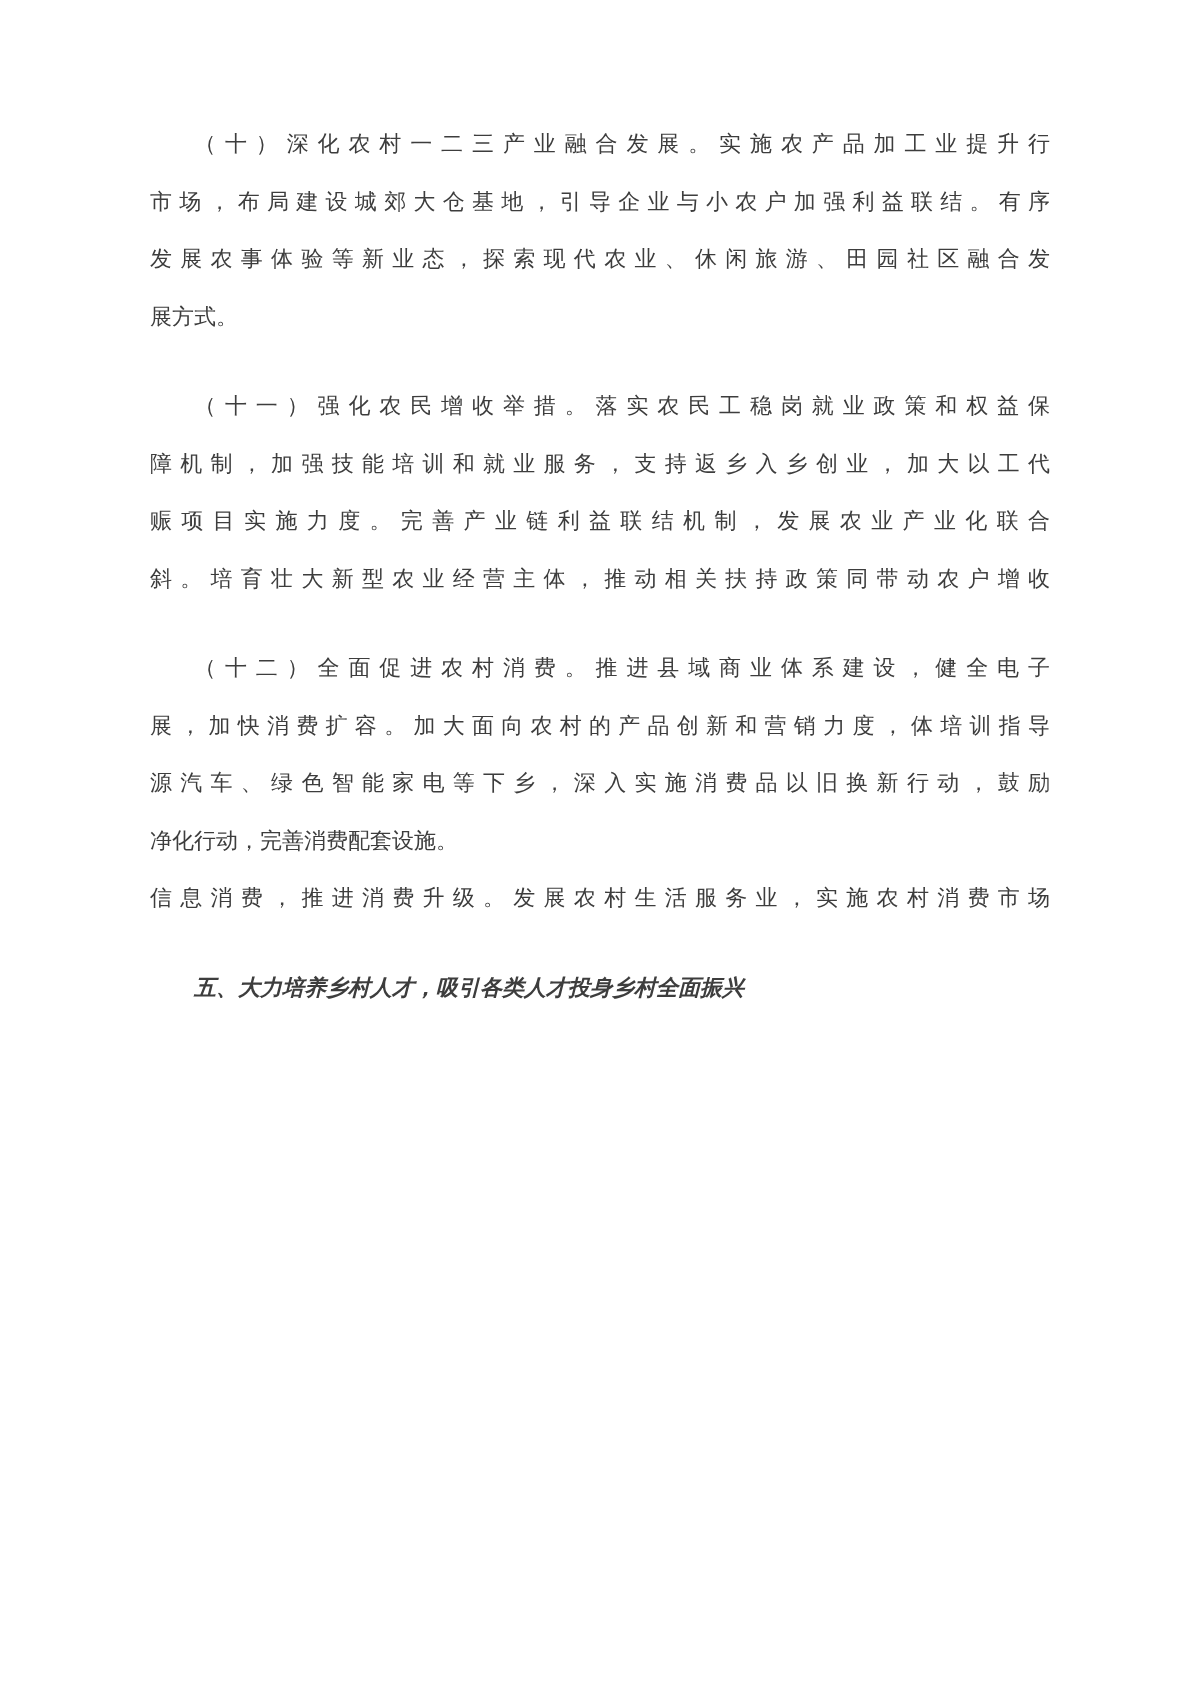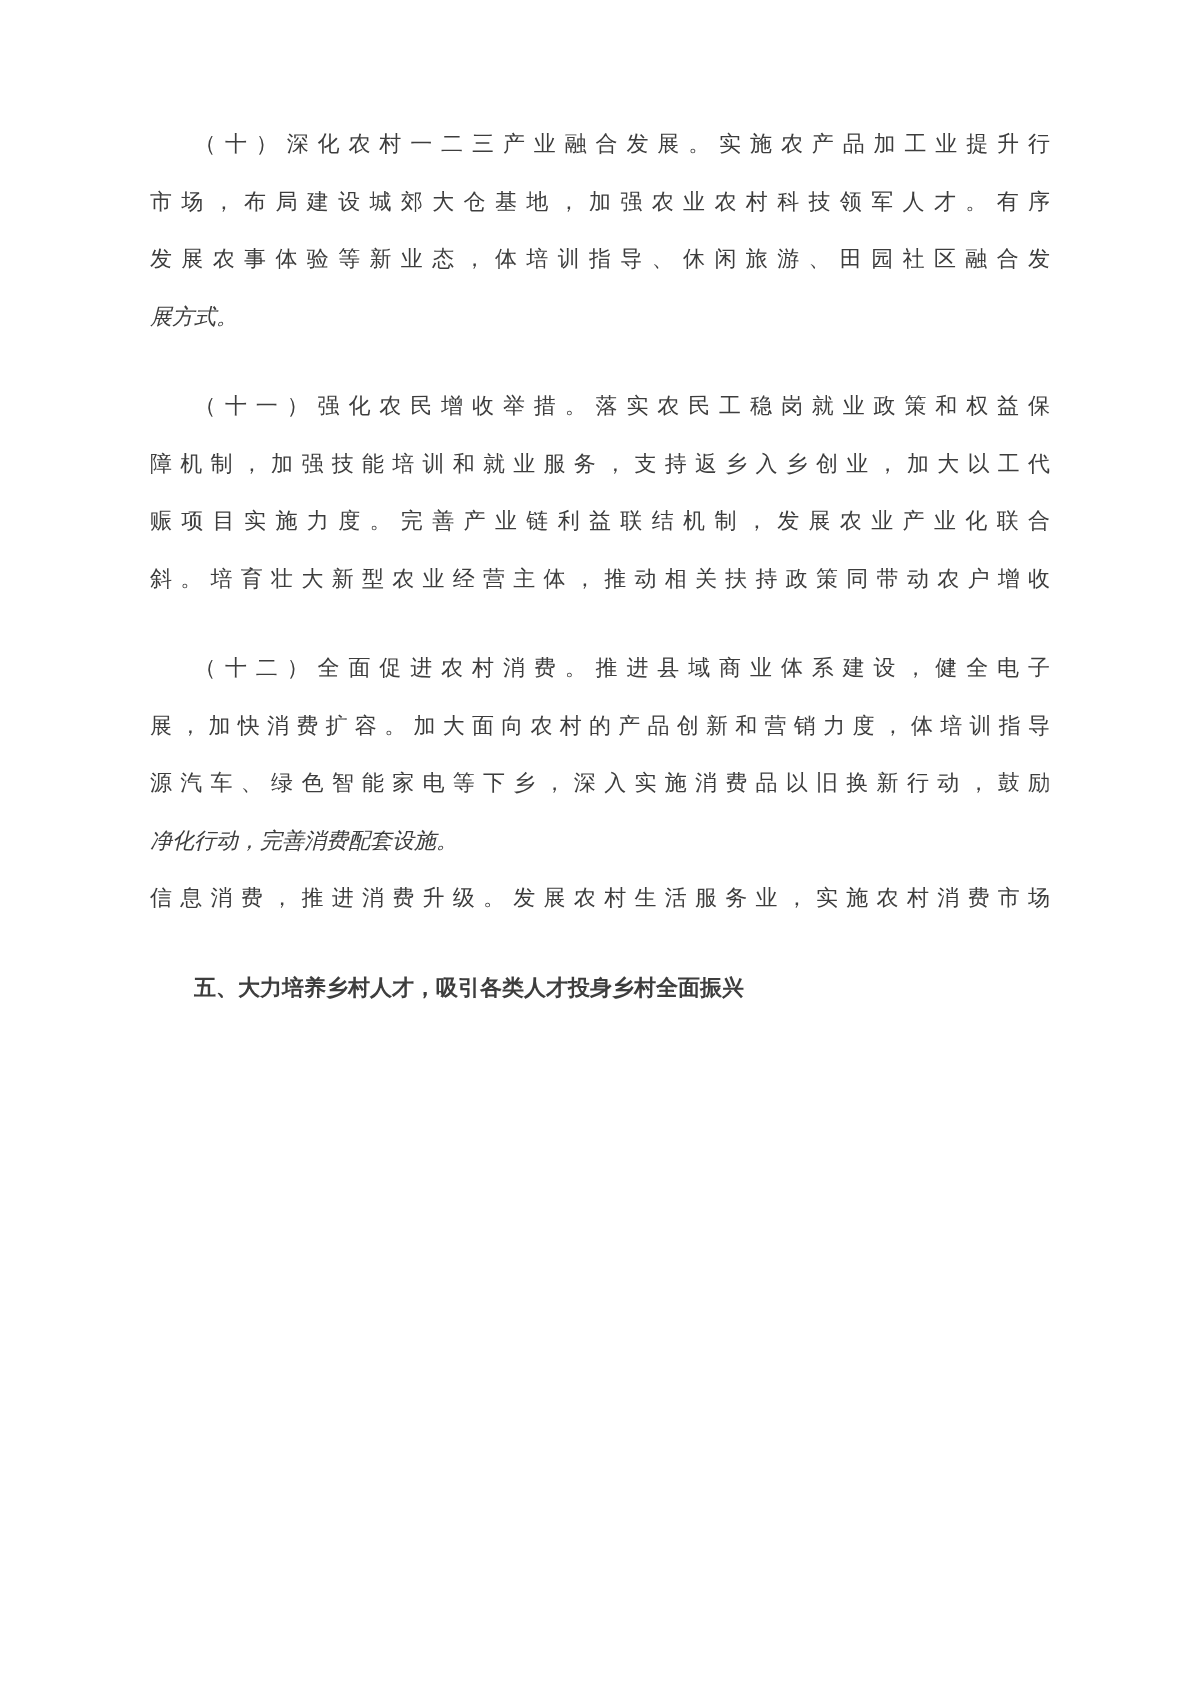--- a/index.html
+++ b/index.html
@@ -41,40 +41,40 @@
     text-align: justify;
     text-align-last: justify;
     text-justify: inter-character;
   }
   .paragraph .line.first {
     text-indent: 2em;
   }
   .paragraph .line.end {
     text-align: center;
     text-align-last: left;
-    font-style: italic;
   }
   .heading .line {
     font-weight: bold;
     text-align: right;
     text-align-last: left;
+    font-style: italic;
   }
   .heading .line.first {
     text-indent: 2em;
   }
 </style>
 </head>
 <body>
 
 <div class="page">
   <div class="content">
       <div class="block paragraph">
         <div class="line first">（十）深化农村一二三产业融合发展。实施农产品加工业提升行</div>
-        <div class="line">市场，布局建设城郊大仓基地，加强农业农村科技领军人才。有序</div>
-        <div class="line">发展农事体验等新业态，体培训指导、休闲旅游、田园社区融合发</div>
+        <div class="line">市场，布局建设城郊大仓基地，引导企业与小农户加强利益联结。有序</div>
+        <div class="line">发展农事体验等新业态，探索现代农业、休闲旅游、田园社区融合发</div>
         <div class="line end">展方式。</div>
       </div>
       <div class="block paragraph">
         <div class="line first">（十一）强化农民增收举措。落实农民工稳岗就业政策和权益保</div>
         <div class="line">障机制，加强技能培训和就业服务，支持返乡入乡创业，加大以工代</div>
         <div class="line">赈项目实施力度。完善产业链利益联结机制，发展农业产业化联合</div>
         <div class="line">斜。培育壮大新型农业经营主体，推动相关扶持政策同带动农户增收</div>
       </div>
       <div class="block paragraph">
         <div class="line first">（十二）全面促进农村消费。推进县域商业体系建设，健全电子</div>

